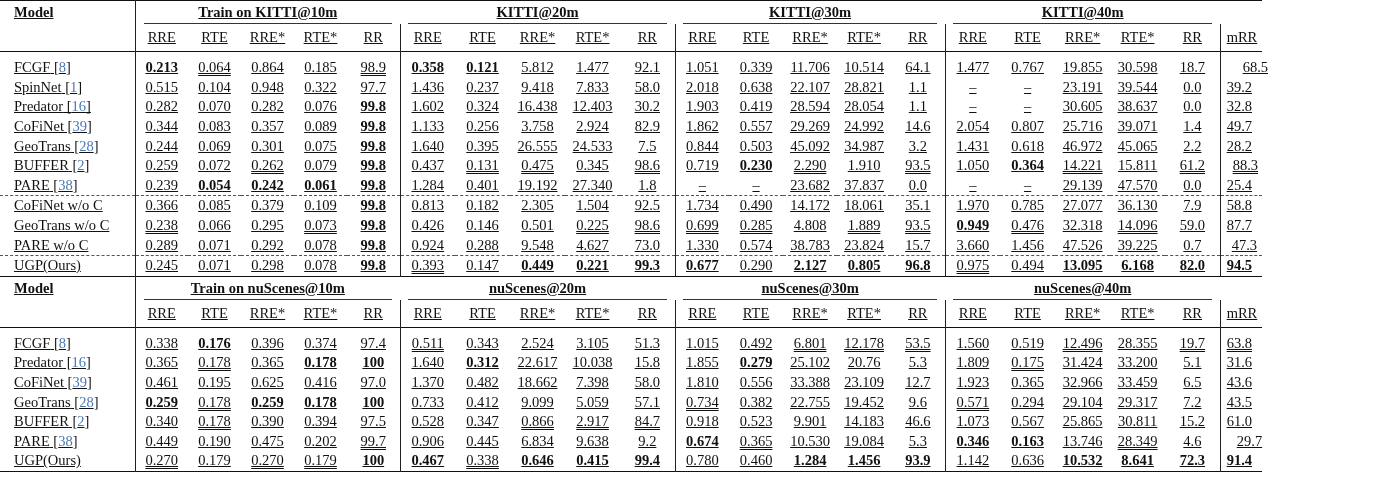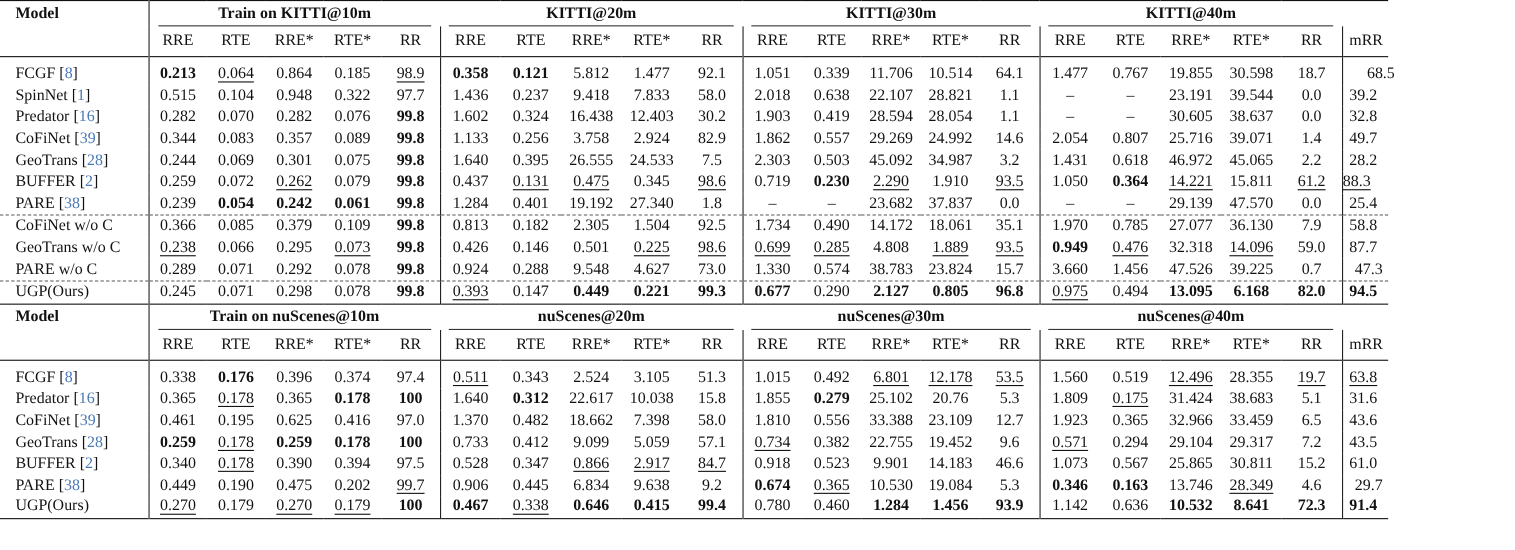--- a/index.html
+++ b/index.html
@@ -1,17 +1,17 @@
 <!DOCTYPE html>
 <html><head>
 <meta charset="utf-8">
 <style>
   body { margin:0; background:#fff; font-family:"Liberation Serif","DejaVu Serif",serif; color:#111; }
   .wrap { width:1377px; height:500px; position:relative; overflow:hidden; }
-  table { border-collapse:collapse; width:1199px; table-layout:fixed; font-size:14.5px; }
+  table { border-collapse:collapse; width:1199px; table-layout:fixed; font-size:14.5px;text-decoration:underline; }
   td, th { padding:0; text-align:center; white-space:nowrap; height:19.6px; line-height:19px; }
   th { font-weight:normal; }
   .model { text-align:left; padding-left:14px; width:120px; }
   .hdr-row th { font-weight:bold; height:23px; }
   .hdr-row th.model { font-weight:bold; }
   .sub-row th { height:27px; }
   .vline { border-left:1.3px solid #222; }
   .top { border-top:1.6px solid #111; }
   .mid { border-top:1.2px solid #111; }
   .bot { border-bottom:1.6px solid #111; }
@@ -168,21 +168,21 @@
           <td>0.244</td>
           <td>0.069</td>
           <td>0.301</td>
           <td>0.075</td>
           <td class="b">99.8</td>
           <td class="vline">1.640</td>
           <td>0.395</td>
           <td>26.555</td>
           <td>24.533</td>
           <td>7.5</td>
-          <td class="vline">2.303</td>
+          <td class="vline">0.844</td>
           <td>0.503</td>
           <td>45.092</td>
           <td>34.987</td>
           <td>3.2</td>
           <td class="vline">1.431</td>
           <td>0.618</td>
           <td>46.972</td>
           <td>45.065</td>
           <td>2.2</td>
           <td class="vline" style="text-align: left; padding-left: 6px;">28.2</td>
@@ -202,21 +202,21 @@
           <td class="vline">0.719</td>
           <td class="b">0.230</td>
           <td class="u">2.290</td>
           <td>1.910</td>
           <td class="u">93.5</td>
           <td class="vline">1.050</td>
           <td class="b">0.364</td>
           <td class="u">14.221</td>
           <td>15.811</td>
           <td class="u">61.2</td>
-          <td class="u vline" style="text-align: left; padding-left: 0;">88.3</td>
+          <td class="u vline" style="text-align: left; padding-left: 12px;">88.3</td>
         </tr>
         <tr>
           <td class="model" style="border-right: 1.3px solid rgb(34, 34, 34);"><span>PARE</span> [<span class="ref">38</span>]</td>
           <td>0.239</td>
           <td class="b">0.054</td>
           <td class="b">0.242</td>
           <td class="b">0.061</td>
           <td class="b">99.8</td>
           <td class="vline">1.284</td>
           <td>0.401</td>
@@ -400,21 +400,21 @@
           <td>10.038</td>
           <td>15.8</td>
           <td class="vline">1.855</td>
           <td class="b">0.279</td>
           <td>25.102</td>
           <td>20.76</td>
           <td>5.3</td>
           <td class="vline">1.809</td>
           <td class="u">0.175</td>
           <td>31.424</td>
-          <td>38.683</td>
+          <td>33.200</td>
           <td>5.1</td>
           <td class="vline" style="text-align: left; padding-left: 6px;">31.6</td>
         </tr>
         <tr>
           <td class="model" style="border-right: 1.3px solid rgb(34, 34, 34);"><span>CoFiNet</span> [<span class="ref">39</span>]</td>
           <td>0.461</td>
           <td>0.195</td>
           <td>0.625</td>
           <td>0.416</td>
           <td>97.0</td>
@@ -498,21 +498,21 @@
           <td class="b vline">0.674</td>
           <td class="u">0.365</td>
           <td>10.530</td>
           <td>19.084</td>
           <td>5.3</td>
           <td class="b vline">0.346</td>
           <td class="b">0.163</td>
           <td>13.746</td>
           <td class="u">28.349</td>
           <td>4.6</td>
-          <td class="vline" style="text-align: center; padding-left: 6px;">29.7</td>
+          <td class="vline" style="text-align: right; padding-left: 6px;">29.7</td>
         </tr>
         <tr class="bot">
           <td class="model" style="border-right: 1.3px solid rgb(34, 34, 34);"><span>UGP(Ours)</span></td>
           <td class="u">0.270</td>
           <td>0.179</td>
           <td class="u">0.270</td>
           <td class="u">0.179</td>
           <td class="b">100</td>
           <td class="b vline">0.467</td>
           <td class="u">0.338</td>

